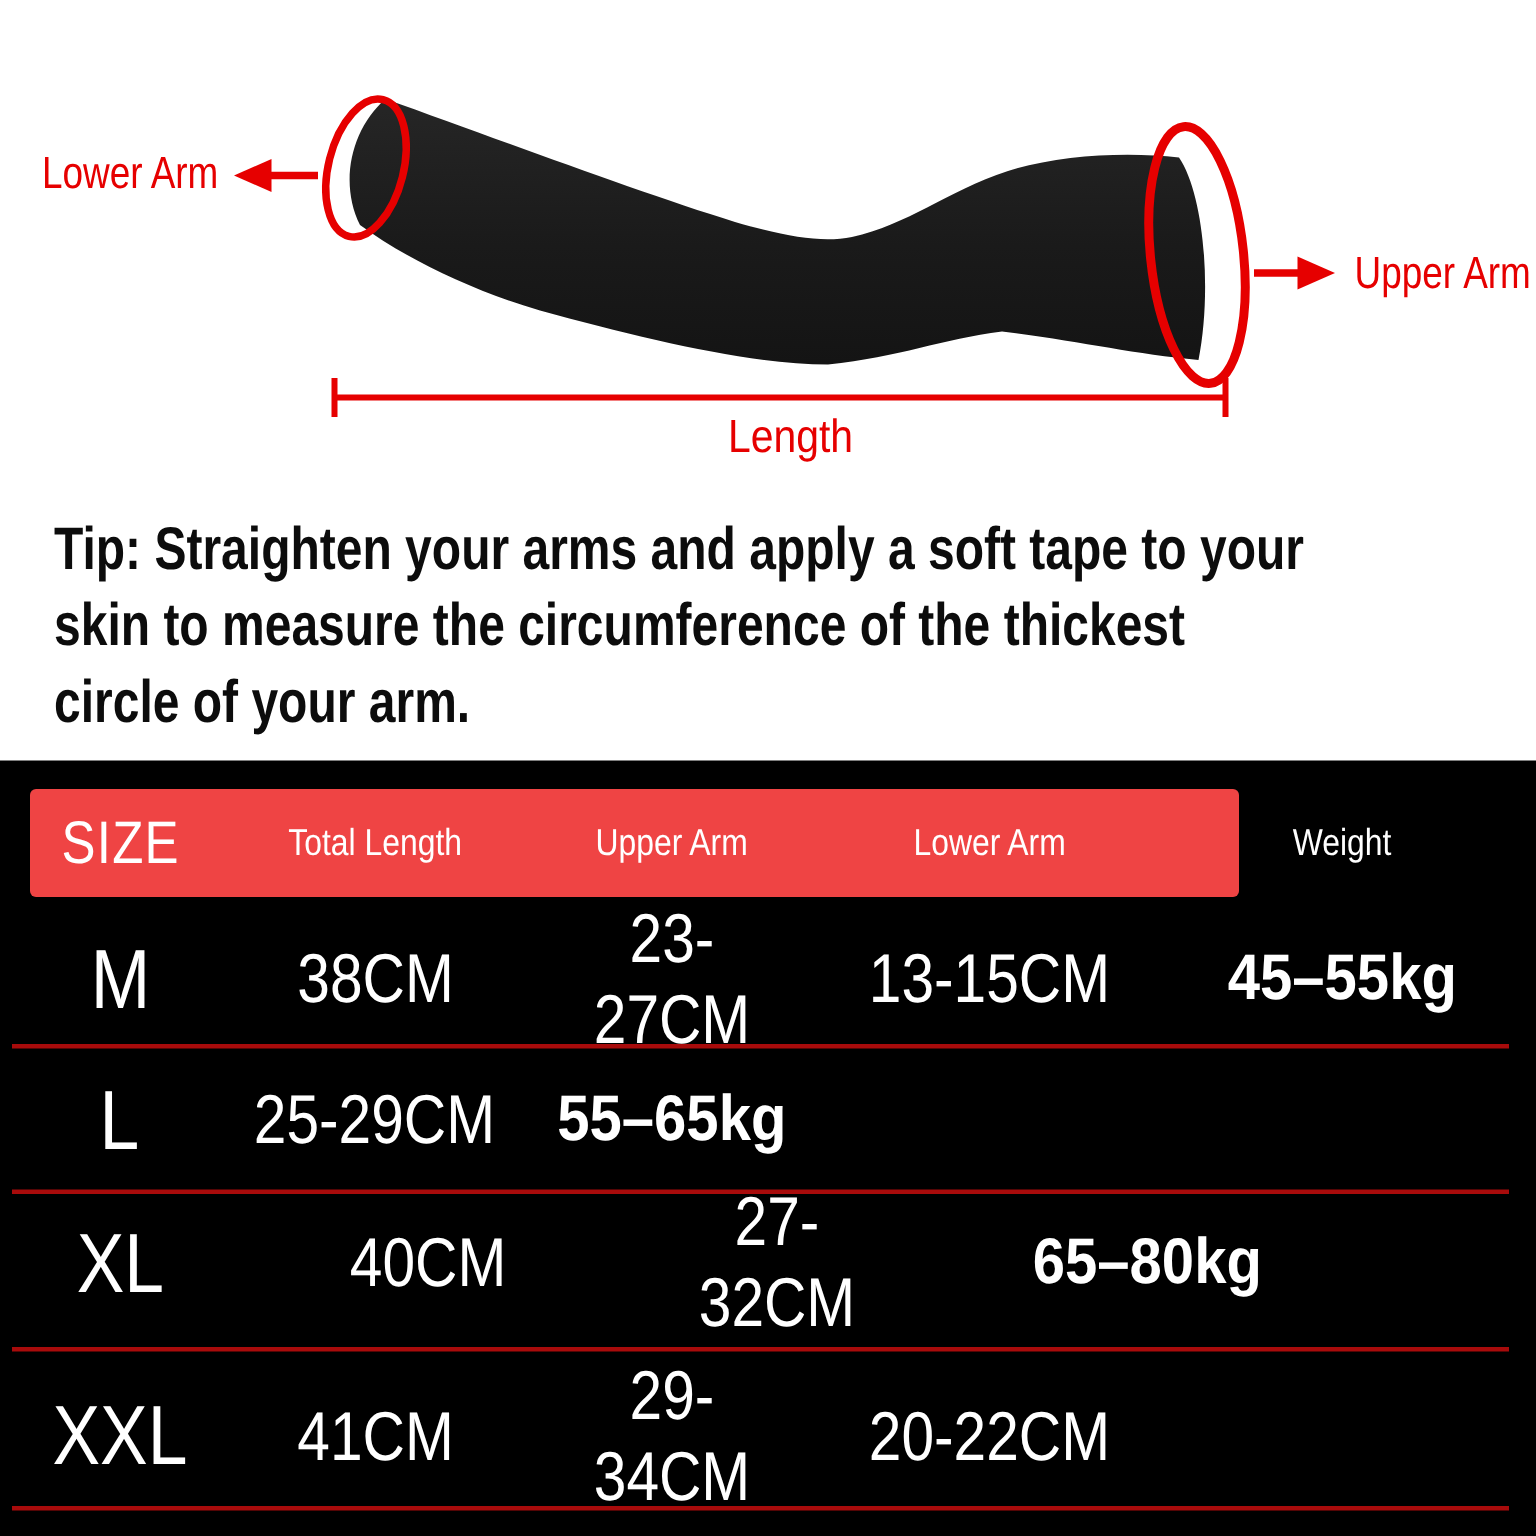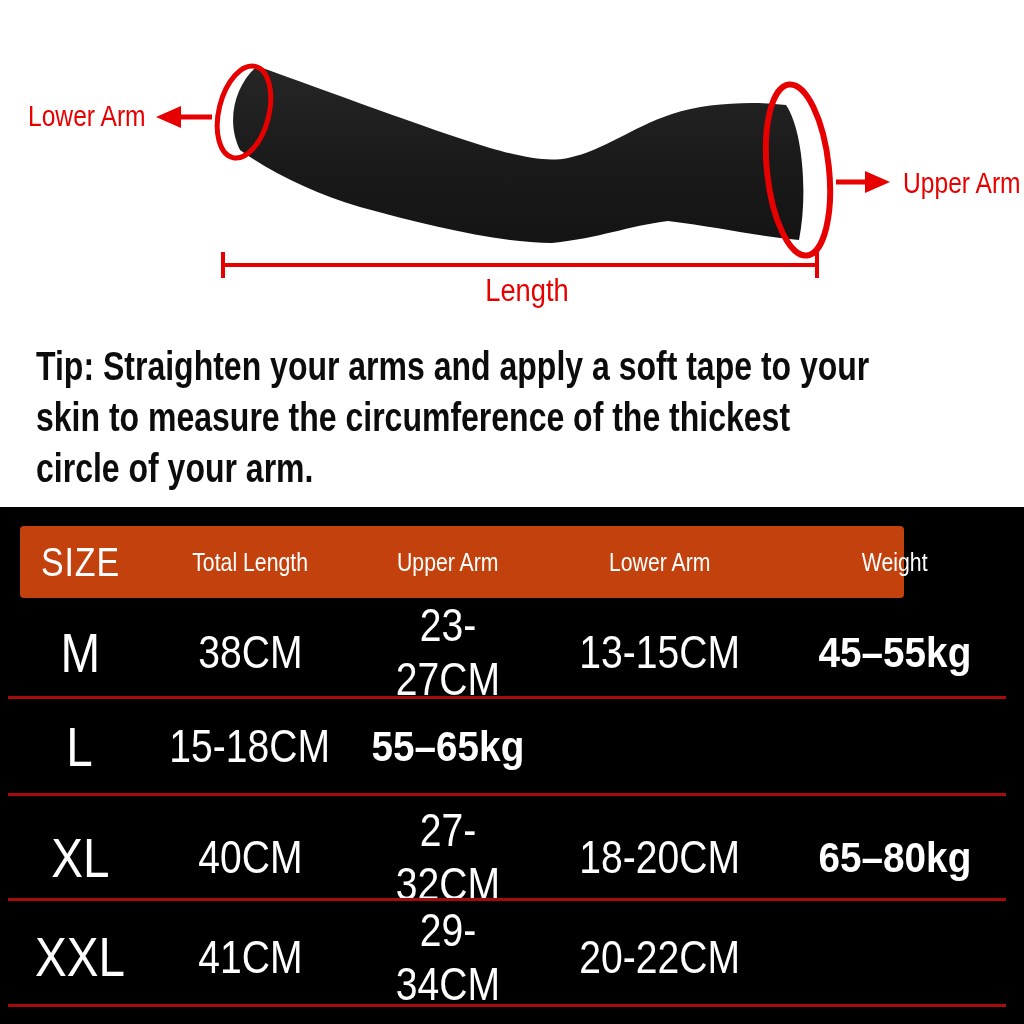--- a/index.html
+++ b/index.html
@@ -57,33 +57,33 @@
     background: #000;
   }
   .grid5 {
     display: grid;
     grid-template-columns: 120px 220px 176px 248px 222px;
     align-items: center;
   }
   .header-bar {
     position: absolute;
     left: 20px; top: 19px;
-    width: 884px; height: 72px;
-    background: #c2410c;
+    width: 806px; height: 72px;
+    background: #ef4444;
     border-radius: 4px;
   }
   .hcell { text-align: center; color: #ffffff; }
   .hcell span { display: inline-block; transform: scaleX(0.85); }
   .hcell-size { font-size: 40px; letter-spacing: 1px; }
   .hcell-small { font-size: 25px; font-weight: normal; }
 
   .trow { position: absolute; left: 20px; width: 986px; }
   .row-m   { top:  91px; height:  98px; }
   .row-l   { top: 192px; height:  94px; }
-  .row-xl  { top: 296px; height: 84px; }
+  .row-xl  { top: 280px; height: 84px; gap: 35px; }
   .row-xxl { top: 394px; height: 111px; }
 
   .cell { text-align: center; color: #ffffff; }
   .cell span { display: inline-block; transform: scaleX(0.85); }
   .size-cell { font-size: 56px; }
   .val-cell  { font-size: 46px; }
   .kg-cell   { font-size: 43px; font-weight: bold; }
   .kg-cell span { transform: scaleX(0.90); }
 
   .divider {
@@ -170,31 +170,30 @@
       <div class="cell val-cell"><span>38CM</span></div>
       <div class="cell val-cell"><span>23-27CM</span></div>
       <div class="cell val-cell"><span>13-15CM</span></div>
       <div class="cell kg-cell"><span>45–55kg</span></div>
     </div>
 
     <div class="divider div1"></div>
 
     <div class="trow row-l grid5">
       <div class="cell size-cell"><span>L</span></div>
-      <div class="cell val-cell"><span>15-18CM</span></div>
+      <div class="cell val-cell"><span>25-29CM</span></div>
       <div class="cell kg-cell"><span>55–65kg</span></div>
     </div>
 
     <div class="divider div2"></div>
 
     <div class="trow row-xl grid5">
       <div class="cell size-cell"><span>XL</span></div>
       <div class="cell val-cell"><span>40CM</span></div>
       <div class="cell val-cell"><span>27-32CM</span></div>
-      <div class="cell val-cell"><span>18-20CM</span></div>
       <div class="cell kg-cell"><span>65–80kg</span></div>
     </div>
 
     <div class="divider div3"></div>
 
     <div class="trow row-xxl grid5">
       <div class="cell size-cell"><span>XXL</span></div>
       <div class="cell val-cell"><span>41CM</span></div>
       <div class="cell val-cell"><span>29-34CM</span></div>
       <div class="cell val-cell"><span>20-22CM</span></div>

